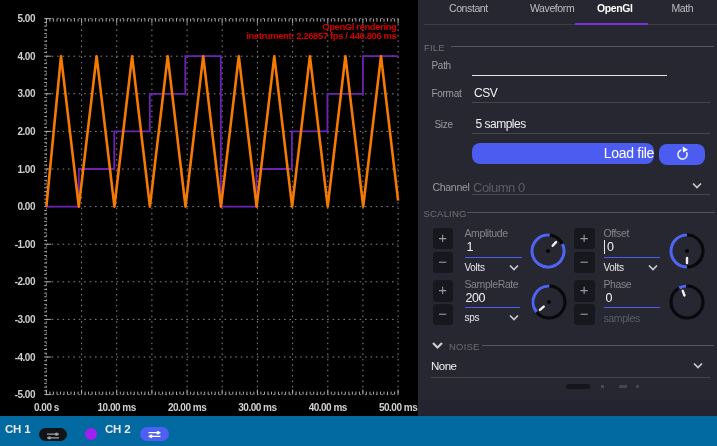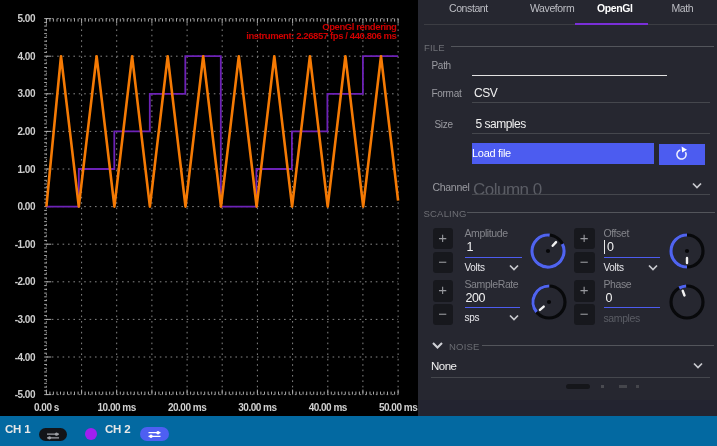--- a/index.html
+++ b/index.html
@@ -15,21 +15,21 @@
 .flab{position:absolute;font-size:10px;letter-spacing:-0.3px;color:#9a9ba1}
 .fval{position:absolute;font-size:12px;letter-spacing:-0.5px;color:#f0f0f0;white-space:nowrap}
 .uline{position:absolute;height:1px;background:#45474d}
 .bul{position:absolute;height:1.6px;background:#4d5cf0}
 .pm{position:absolute;width:20.5px;height:21.5px;background:#17181d;border-radius:3px;color:#97989d;
  font-size:15px;line-height:20px;text-align:center}
 .unit{position:absolute;font-size:10px;letter-spacing:-0.3px;font-weight:normal;color:#e8e8ec}
 .klab{position:absolute;font-size:10.5px;letter-spacing:-0.4px;color:#84858b}
 .kval{position:absolute;font-size:12.5px;letter-spacing:-0.4px;color:#f2f2f2}
 .chev{position:absolute}
-.btn{position:absolute;background:#4c5cf0;border-radius:0;color:#fff;font-size:11px;letter-spacing:-0.3px;text-align:left}
+.btn{position:absolute;background:#4c5cf0;border-radius:8px;color:#fff;font-size:14px;letter-spacing:-0.3px;text-align:right}
 .chtxt{position:absolute;font-weight:bold;font-size:11.5px;letter-spacing:-0.2px;color:#e8e8e8;top:7px}
 </style></head><body>
 <div id="app">
 <div id="plot">
 <svg width="420" height="415" viewBox="0 0 420 415">
 <path class="lt" d="M46.4 18.6V394.6M81.6 18.6V394.6M116.7 18.6V394.6M151.9 18.6V394.6M187.1 18.6V394.6M222.2 18.6V394.6M257.4 18.6V394.6M292.6 18.6V394.6M327.8 18.6V394.6M362.9 18.6V394.6M398.1 18.6V394.6M46.4 394.6H398.1M46.4 357.0H398.1M46.4 319.4H398.1M46.4 281.8H398.1M46.4 244.2H398.1M46.4 206.6H398.1M46.4 169.0H398.1M46.4 131.4H398.1M46.4 93.8H398.1M46.4 56.2H398.1M46.4 18.6H398.1" stroke="#868686" stroke-width="1" stroke-dasharray="1.6 3.8" fill="none"></path>
 <path d="M46.4 18.6v5M49.9 18.6v3M53.4 18.6v3M57.0 18.6v3M60.5 18.6v3M64.0 18.6v3M67.5 18.6v3M71.0 18.6v3M74.5 18.6v3M78.1 18.6v3M81.6 18.6v5M85.1 18.6v3M88.6 18.6v3M92.1 18.6v3M95.6 18.6v3M99.2 18.6v3M102.7 18.6v3M106.2 18.6v3M109.7 18.6v3M113.2 18.6v3M116.7 18.6v5M120.3 18.6v3M123.8 18.6v3M127.3 18.6v3M130.8 18.6v3M134.3 18.6v3M137.8 18.6v3M141.4 18.6v3M144.9 18.6v3M148.4 18.6v3M151.9 18.6v5M155.4 18.6v3M158.9 18.6v3M162.5 18.6v3M166.0 18.6v3M169.5 18.6v3M173.0 18.6v3M176.5 18.6v3M180.0 18.6v3M183.6 18.6v3M187.1 18.6v5M190.6 18.6v3M194.1 18.6v3M197.6 18.6v3M201.1 18.6v3M204.7 18.6v3M208.2 18.6v3M211.7 18.6v3M215.2 18.6v3M218.7 18.6v3M222.2 18.6v5M225.8 18.6v3M229.3 18.6v3M232.8 18.6v3M236.3 18.6v3M239.8 18.6v3M243.4 18.6v3M246.9 18.6v3M250.4 18.6v3M253.9 18.6v3M257.4 18.6v5M260.9 18.6v3M264.5 18.6v3M268.0 18.6v3M271.5 18.6v3M275.0 18.6v3M278.5 18.6v3M282.0 18.6v3M285.6 18.6v3M289.1 18.6v3M292.6 18.6v5M296.1 18.6v3M299.6 18.6v3M303.1 18.6v3M306.7 18.6v3M310.2 18.6v3M313.7 18.6v3M317.2 18.6v3M320.7 18.6v3M324.2 18.6v3M327.8 18.6v5M331.3 18.6v3M334.8 18.6v3M338.3 18.6v3M341.8 18.6v3M345.3 18.6v3M348.9 18.6v3M352.4 18.6v3M355.9 18.6v3M359.4 18.6v3M362.9 18.6v5M366.4 18.6v3M370.0 18.6v3M373.5 18.6v3M377.0 18.6v3M380.5 18.6v3M384.0 18.6v3M387.5 18.6v3M391.1 18.6v3M394.6 18.6v3M398.1 18.6v5M46.4 394.6v-5M49.9 394.6v-3M53.4 394.6v-3M57.0 394.6v-3M60.5 394.6v-3M64.0 394.6v-3M67.5 394.6v-3M71.0 394.6v-3M74.5 394.6v-3M78.1 394.6v-3M81.6 394.6v-5M85.1 394.6v-3M88.6 394.6v-3M92.1 394.6v-3M95.6 394.6v-3M99.2 394.6v-3M102.7 394.6v-3M106.2 394.6v-3M109.7 394.6v-3M113.2 394.6v-3M116.7 394.6v-5M120.3 394.6v-3M123.8 394.6v-3M127.3 394.6v-3M130.8 394.6v-3M134.3 394.6v-3M137.8 394.6v-3M141.4 394.6v-3M144.9 394.6v-3M148.4 394.6v-3M151.9 394.6v-5M155.4 394.6v-3M158.9 394.6v-3M162.5 394.6v-3M166.0 394.6v-3M169.5 394.6v-3M173.0 394.6v-3M176.5 394.6v-3M180.0 394.6v-3M183.6 394.6v-3M187.1 394.6v-5M190.6 394.6v-3M194.1 394.6v-3M197.6 394.6v-3M201.1 394.6v-3M204.7 394.6v-3M208.2 394.6v-3M211.7 394.6v-3M215.2 394.6v-3M218.7 394.6v-3M222.2 394.6v-5M225.8 394.6v-3M229.3 394.6v-3M232.8 394.6v-3M236.3 394.6v-3M239.8 394.6v-3M243.4 394.6v-3M246.9 394.6v-3M250.4 394.6v-3M253.9 394.6v-3M257.4 394.6v-5M260.9 394.6v-3M264.5 394.6v-3M268.0 394.6v-3M271.5 394.6v-3M275.0 394.6v-3M278.5 394.6v-3M282.0 394.6v-3M285.6 394.6v-3M289.1 394.6v-3M292.6 394.6v-5M296.1 394.6v-3M299.6 394.6v-3M303.1 394.6v-3M306.7 394.6v-3M310.2 394.6v-3M313.7 394.6v-3M317.2 394.6v-3M320.7 394.6v-3M324.2 394.6v-3M327.8 394.6v-5M331.3 394.6v-3M334.8 394.6v-3M338.3 394.6v-3M341.8 394.6v-3M345.3 394.6v-3M348.9 394.6v-3M352.4 394.6v-3M355.9 394.6v-3M359.4 394.6v-3M362.9 394.6v-5M366.4 394.6v-3M370.0 394.6v-3M373.5 394.6v-3M377.0 394.6v-3M380.5 394.6v-3M384.0 394.6v-3M387.5 394.6v-3M391.1 394.6v-3M394.6 394.6v-3M398.1 394.6v-5" stroke="#bdbdbd" stroke-width="0.9" fill="none"></path>
 <path d="M44.2 394.6h7M44.2 390.8h2.6M44.2 387.1h2.6M44.2 383.3h2.6M44.2 379.6h2.6M44.2 375.8h2.6M44.2 372.0h2.6M44.2 368.3h2.6M44.2 364.5h2.6M44.2 360.8h2.6M44.2 357.0h7M44.2 353.2h2.6M44.2 349.5h2.6M44.2 345.7h2.6M44.2 342.0h2.6M44.2 338.2h2.6M44.2 334.4h2.6M44.2 330.7h2.6M44.2 326.9h2.6M44.2 323.2h2.6M44.2 319.4h7M44.2 315.6h2.6M44.2 311.9h2.6M44.2 308.1h2.6M44.2 304.4h2.6M44.2 300.6h2.6M44.2 296.8h2.6M44.2 293.1h2.6M44.2 289.3h2.6M44.2 285.6h2.6M44.2 281.8h7M44.2 278.0h2.6M44.2 274.3h2.6M44.2 270.5h2.6M44.2 266.8h2.6M44.2 263.0h2.6M44.2 259.2h2.6M44.2 255.5h2.6M44.2 251.7h2.6M44.2 248.0h2.6M44.2 244.2h7M44.2 240.4h2.6M44.2 236.7h2.6M44.2 232.9h2.6M44.2 229.2h2.6M44.2 225.4h2.6M44.2 221.6h2.6M44.2 217.9h2.6M44.2 214.1h2.6M44.2 210.4h2.6M44.2 206.6h7M44.2 202.8h2.6M44.2 199.1h2.6M44.2 195.3h2.6M44.2 191.6h2.6M44.2 187.8h2.6M44.2 184.0h2.6M44.2 180.3h2.6M44.2 176.5h2.6M44.2 172.8h2.6M44.2 169.0h7M44.2 165.2h2.6M44.2 161.5h2.6M44.2 157.7h2.6M44.2 154.0h2.6M44.2 150.2h2.6M44.2 146.4h2.6M44.2 142.7h2.6M44.2 138.9h2.6M44.2 135.2h2.6M44.2 131.4h7M44.2 127.6h2.6M44.2 123.9h2.6M44.2 120.1h2.6M44.2 116.4h2.6M44.2 112.6h2.6M44.2 108.8h2.6M44.2 105.1h2.6M44.2 101.3h2.6M44.2 97.6h2.6M44.2 93.8h7M44.2 90.0h2.6M44.2 86.3h2.6M44.2 82.5h2.6M44.2 78.8h2.6M44.2 75.0h2.6M44.2 71.2h2.6M44.2 67.5h2.6M44.2 63.7h2.6M44.2 60.0h2.6M44.2 56.2h7M44.2 52.4h2.6M44.2 48.7h2.6M44.2 44.9h2.6M44.2 41.2h2.6M44.2 37.4h2.6M44.2 33.6h2.6M44.2 29.9h2.6M44.2 26.1h2.6M44.2 22.4h2.6M44.2 18.6h7" stroke="#bdbdbd" stroke-width="0.9" fill="none"></path>
 <polyline points="46.4,206.6 78.8,206.6 78.8,169.0 114.3,169.0 114.3,131.4 149.8,131.4 149.8,93.8 185.3,93.8 185.3,56.2 220.8,56.2 220.8,206.6 256.4,206.6 256.4,169.0 291.9,169.0 291.9,131.4 327.4,131.4 327.4,93.8 362.9,93.8 362.9,56.2 398.1,56.2" stroke="#6d22b6" stroke-width="1.8" fill="none"></polyline>
 <polyline points="46.4,206.6 61.0,56.2 78.8,206.6 96.6,56.2 114.4,206.6 132.1,56.2 149.9,206.6 167.7,56.2 185.5,206.6 203.2,56.2 221.0,206.6 238.8,56.2 256.6,206.6 274.3,56.2 292.1,206.6 309.9,56.2 327.7,206.6 345.4,56.2 363.2,206.6 381.0,56.2 398.1,200.6" stroke="#f57a04" stroke-width="2.6" fill="none" stroke-linejoin="round"></polyline>
@@ -74,21 +74,21 @@
 <div class="flab" style="left:14.5px;top:119px">Size</div>
 <div class="fval" style="left:55.5px;top:117px">5 samples</div>
 <div class="uline" style="left:52px;top:132.5px;width:238px"></div>
 <div class="btn" style="left:52px;top:143px;width:182px;height:21px;line-height:21px">Load file</div>
 <div class="btn" style="left:239px;top:143.5px;width:45.5px;height:21px">
 <svg width="45" height="21" viewBox="0 0 45 21">
           <path d="M26.48 8.2A4.6 4.6 0 1 1 21.31 6.06" stroke="#f0f0ff" stroke-width="1.5" fill="none"></path>
           <path d="M22.6 2.6l5.4 3.1-4.9 2.9z" fill="#fff"></path>
         </svg></div>
 <div class="flab" style="left:12.5px;top:181px;font-size:10.5px">Channel</div>
-<div class="fval" style="left:53px;top:180px;color:#5b5d65;font-size:17px">Column 0</div>
+<div class="fval" style="left:53px;top:180px;color:#5b5d65;font-size:13px">Column 0</div>
 <svg class="chev" style="left:271px;top:182px" width="12" height="8" viewBox="0 0 12 8">
         <path d="M2 1.5l4 4 4-4" stroke="#c9cacf" stroke-width="1.7" fill="none"></path>
       </svg>
 <div class="uline" style="left:52px;top:193.5px;width:238px"></div>
 
 <div class="seclab" style="left:3.5px;top:207.5px">SCALING</div>
 <div class="secline" style="left:46.5px;top:212px;width:248px"></div>
 <div class="pm" style="left:12.5px;top:227.5px">+</div>
 <div class="pm" style="left:12.5px;top:251.5px">−</div>
 <div class="klab" style="left:44.5px;top:227px">Amplitude</div>

